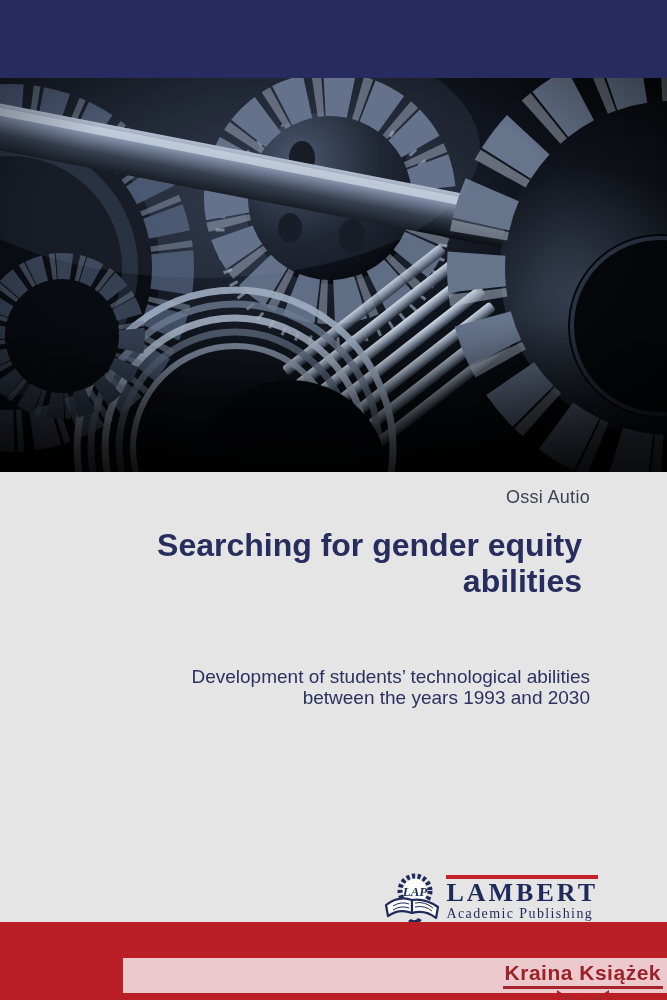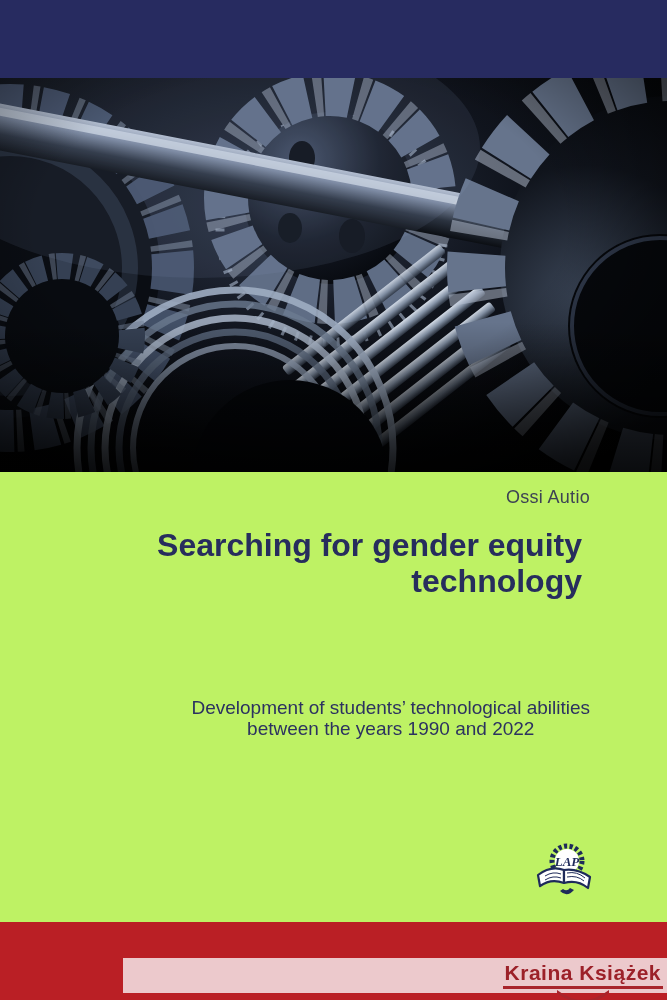--- a/index.html
+++ b/index.html
@@ -1,37 +1,37 @@
 <!DOCTYPE html>
 <html><head>
 <meta charset="utf-8">
 <style>
   html,body { margin:0; padding:0; background:#ffffff; }
   .cover {
     position:relative; width:667px; height:1000px; overflow:hidden;
-    background:#bef264; font-family:"Liberation Sans", sans-serif;
+    background:#e5e5e5; font-family:"Liberation Sans", sans-serif;
   }
   .top-bar { position:absolute; top:0; left:0; width:667px; height:78px; background:#272b60; }
   .hero { position:absolute; top:78px; left:0; width:667px; height:394px; background:#000; }
   .hero svg { display:block; }
 
   .author {
     position:absolute; top:487px; right:77px;
     font-size:18px; color:#3d4254; letter-spacing:0.3px;
   }
   .title {
     position:absolute; top:527px; right:85px; text-align:right;
     font-size:32px; font-weight:bold; line-height:36px; color:#272d5d;
   }
   .subtitle {
-    position:absolute; top:666px; right:77px; text-align:center;
-    font-size:19px; line-height:21px; color:#2c3260;margin-top:31px;
-  }
-
-  .logo { position:absolute; top:842px; right:69px; display:flex; align-items:flex-start; }
+    position:absolute; top:666px; right:77px; text-align:right;
+    font-size:19px; line-height:21px; color:#2c3260;
+  }
+
+  .logo { position:absolute; top:872px; right:69px; display:flex; align-items:flex-start; }
   .logo-icon { width:56px; height:57px; margin-right:6px; }
   .logo-icon svg { display:block; }
   .logo-text { padding-top:3px; }
   .logo-rule { height:4px; background:#c32127; }
   .logo-rule.top { margin-bottom:2px; }
   .logo-rule.bottom { margin-top:3px; }
   .logo-name {
     font-family:"Liberation Serif", serif; font-weight:bold; font-size:26px;
     line-height:24px; letter-spacing:3px; color:#1e2a5a; white-space:nowrap;
   }
@@ -162,41 +162,47 @@
       <ellipse cx="200" cy="70" rx="280" ry="130" fill="#8fa6cc" opacity="0.10"></ellipse>
       <rect width="667" height="394" fill="url(#vin)"></rect>
       <rect width="667" height="394" fill="url(#fadeB)"></rect>
     </svg>
   </div>
 
   <div class="author">Ossi Autio</div>
 
   <div class="title">
     <div>Searching for gender equity</div>
-    <div>technology</div>
+    <div>abilities</div>
   </div>
 
   <div class="subtitle">
     <div>Development of students’ technological abilities</div>
-    <div>between the years 1990 and 2022</div>
+    <div>between the years 1993 and 2030</div>
   </div>
 
   <div class="logo">
     <div class="logo-icon">
       <svg width="56" height="57" viewBox="0 0 56 57">
         <circle cx="31" cy="19" r="15" fill="none" stroke="#1e2a5a" stroke-width="5" stroke-dasharray="3.2 2.4"></circle>
         <circle cx="31" cy="19" r="12" fill="#ffffff"></circle>
         <text x="31" y="24" text-anchor="middle" font-family="Liberation Serif, serif" font-style="italic" font-weight="bold" font-size="13" fill="#1e2a5a">LAP</text>
         <path d="M2 33 Q15 23 28 28 L28 41 Q15 36 4 44 Z" fill="#ffffff" stroke="#1e2a5a" stroke-width="2.2" stroke-linejoin="round"></path>
         <path d="M54 35 Q41 26 28 28 L28 41 Q41 37 52 46 Z" fill="#ffffff" stroke="#1e2a5a" stroke-width="2.2" stroke-linejoin="round"></path>
         <path d="M9 34 Q17 29 25 32 M9 38 Q17 33 25 36" fill="none" stroke="#1e2a5a" stroke-width="1"></path>
         <path d="M31 31 Q41 29 49 36 M31 35 Q41 33 48 39" fill="none" stroke="#1e2a5a" stroke-width="1"></path>
         <path d="M24 49 Q31 56 38 48 L34 46 Q31 50 27 47 Z" fill="#1e2a5a"></path>
       </svg>
     </div>
+    <div class="logo-text">
+      <div class="logo-rule top"></div>
+      <div class="logo-name">LAMBERT</div>
+      <div class="logo-tagline">Academic Publishing</div>
+      <div class="logo-rule bottom"></div>
+    </div>
   </div>
 
   <div class="bottom-bar"></div>
 
   <div class="watermark">
     <div class="wm-inner">
       <div class="wm-text">Kraina Książek</div>
       <svg class="wm-book" width="52" height="13" viewBox="0 0 52 13">
         <path d="M0 0 Q13 10 26 10 Q39 10 52 0 L52 3 Q39 13 26 13 Q13 13 0 3 Z" fill="#a8242b"></path>
       </svg>

